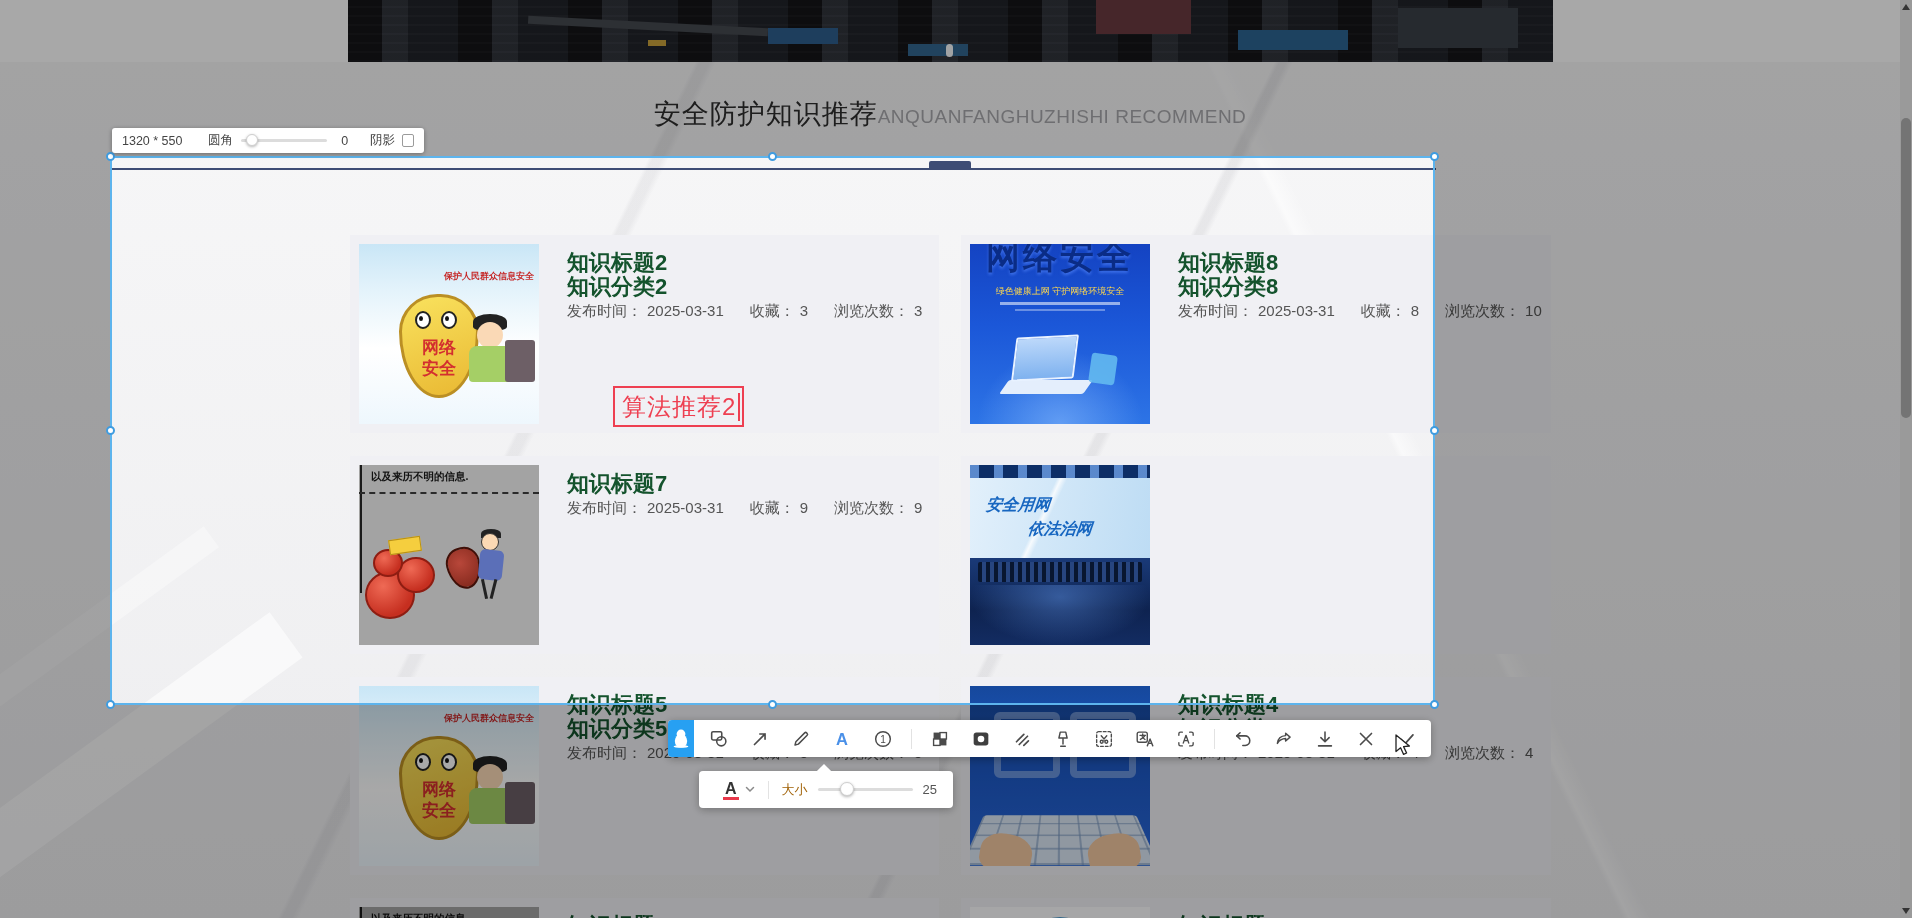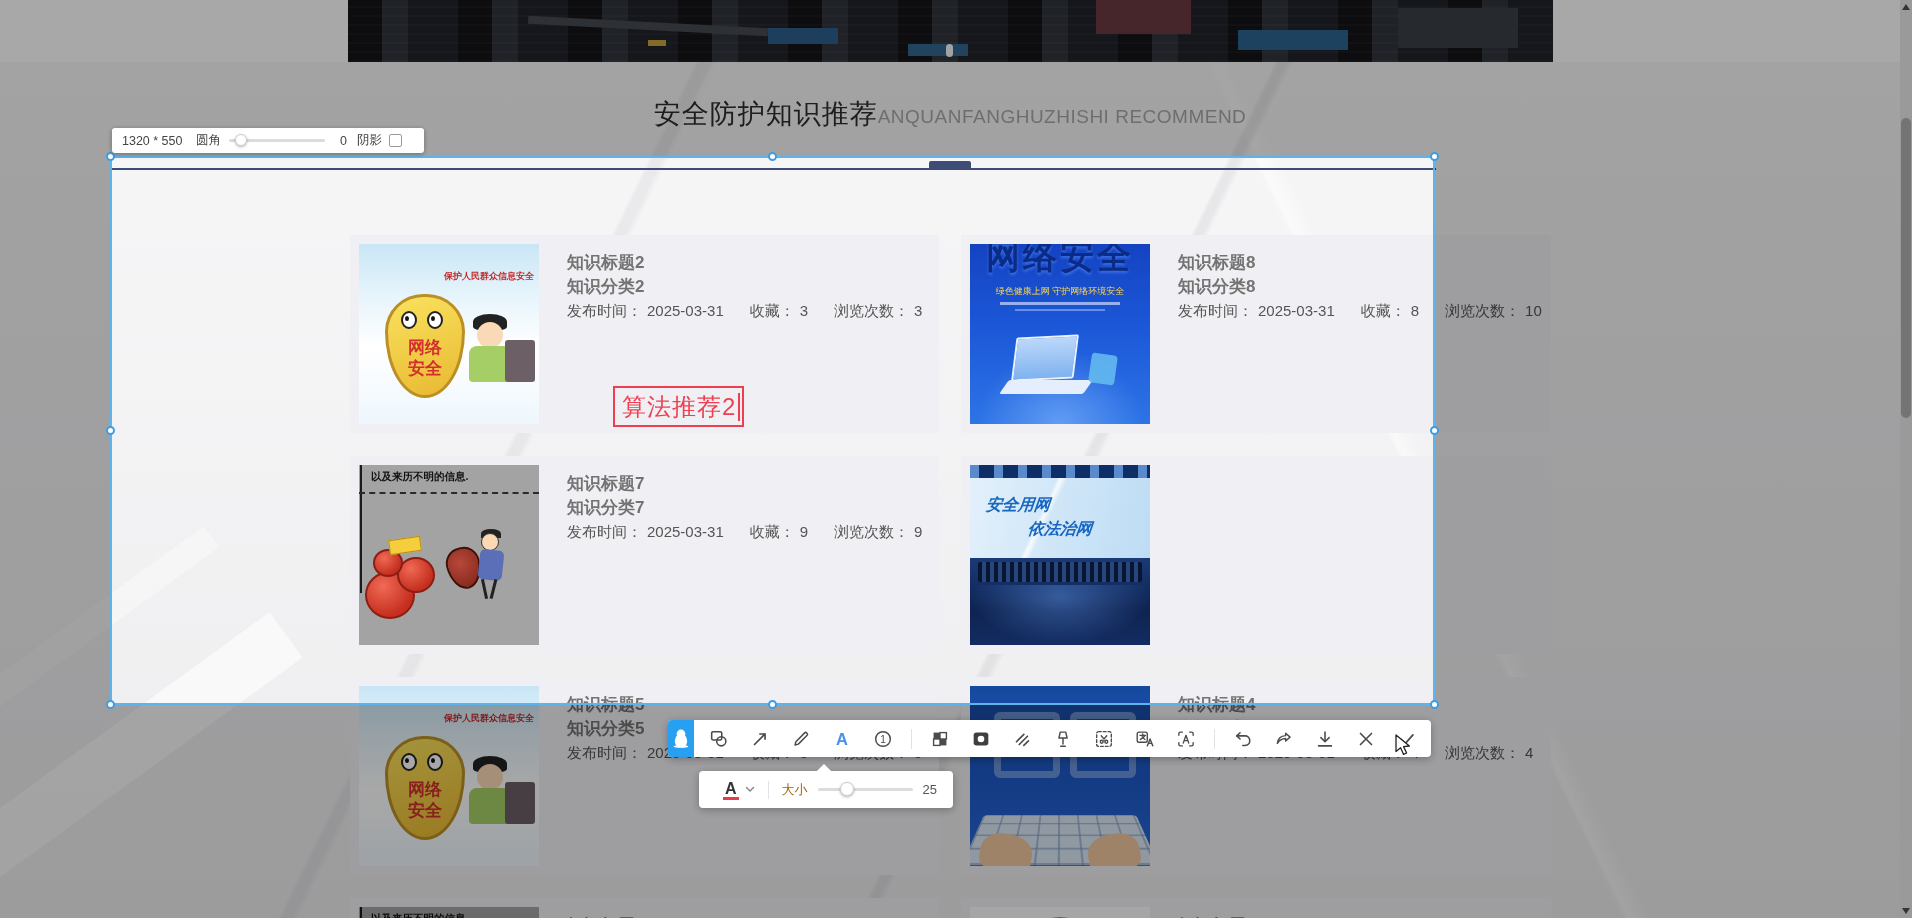--- a/index.html
+++ b/index.html
@@ -34,29 +34,29 @@
   .sec-en{font-size:19px;color:#a8a8ac;letter-spacing:.5px;}
 
   .swiper-line{position:absolute;left:110px;top:168px;width:1326px;height:2px;background:#3e4d75;}
   .swiper-thumb{position:absolute;left:929px;top:161px;width:42px;height:9px;background:#3e4d75;border-radius:2px;}
 
   .cards{position:absolute;left:350px;top:235px;width:1201px;display:grid;
          grid-template-columns:589px 590px;column-gap:22px;row-gap:23px;}
   .card{height:198px;background:#f0f0f4;display:flex;padding:9px;box-sizing:border-box;}
   .img-box{position:relative;width:180px;height:180px;overflow:hidden;flex:none;}
   .card-text{margin-left:28px;padding-top:7px;min-width:0;}
-  .card-title,.card-cat{font-size:17px;font-weight:700;color:#737373;line-height:24px;}
+  .card-title,.card-cat{font-size:22px;font-weight:700;color:#14532d;line-height:24px;}
   .card-meta{font-size:15px;color:#555;line-height:22px;margin-top:1px;white-space:nowrap;}
   .m-val{margin-left:5px;}
   .m-gap{display:inline-block;width:26px;}
 
   
   .img-shield{background:linear-gradient(180deg,#c9e6f6 0%,#e4f3fb 26%,#ffffff 58%,#eef7fd 100%);}
   .img-shield .slogan{position:absolute;top:26px;right:5px;font-size:9px;font-weight:700;color:#c62828;}
-  .img-shield .shield{position:absolute;left:26px;top:50px;width:74px;height:98px;
+  .img-shield .shield{position:absolute;left:40px;top:50px;width:74px;height:98px;
       background:linear-gradient(160deg,#f9e25e,#e9b832);border:3px solid #bb8f24;
       border-radius:48% 48% 50% 50%/36% 36% 64% 64%;}
   .img-shield .eye{position:absolute;top:14px;width:12px;height:14px;background:#fff;border:2px solid #222;border-radius:50%;}
   .img-shield .eye::after{content:"";position:absolute;left:2px;top:3px;width:4px;height:5px;background:#111;border-radius:50%;}
   .img-shield .e1{left:13px;} .img-shield .e2{left:39px;}
   .img-shield .shield-text{position:absolute;left:0;right:0;top:40px;text-align:center;font-size:17px;line-height:21px;font-weight:800;color:#d32f2f;}
   .img-shield .hair{position:absolute;right:32px;top:70px;width:34px;height:16px;background:#222;border-radius:50% 50% 20% 20%;}
   .img-shield .head{position:absolute;right:36px;top:78px;width:26px;height:26px;background:#fad9b6;border-radius:50%;}
   .img-shield .torso{position:absolute;right:26px;top:102px;width:44px;height:36px;background:#a5cf66;border-radius:8px 8px 4px 4px;}
   .img-shield .monitor{position:absolute;right:4px;top:96px;width:30px;height:42px;background:#6d5f66;border-radius:3px;}
@@ -132,21 +132,21 @@
 
   .annotation{position:absolute;left:613px;top:386px;width:131px;height:41px;border:2px solid #ee3f51;
       box-sizing:border-box;display:flex;align-items:center;padding-left:7px;z-index:12;}
   .annotation .txt{font-size:24px;color:#ee3f51;letter-spacing:1px;white-space:nowrap;}
   .caret{width:2px;height:28px;background:#ee3f51;margin-left:2px;}
 
   .size-toolbar{position:absolute;left:112px;top:128px;width:312px;height:25px;background:#fff;border-radius:3px;
       box-shadow:0 1px 5px rgba(0,0,0,.35);display:flex;align-items:center;padding:12px 10px;box-sizing:border-box;
       font-size:12.5px;color:#454545;z-index:20;white-space:nowrap;}
   .st-dim{min-width:68px;}
-  .st-label{margin-left:6px;}
+  .st-label{margin-left:18px;}
   .slider{position:relative;height:3px;background:#dcdcdc;border-radius:2px;}
   .slider .knob{position:absolute;top:-5px;width:12px;height:12px;background:#fff;border:1px solid #cfcfcf;border-radius:50%;
       box-shadow:0 1px 3px rgba(0,0,0,.3);box-sizing:border-box;}
   .st-slider{width:96px;margin:0 8px 0 8px;}
   .st-slider .knob{left:6%;}
   .st-val{width:14px;text-align:right;margin-right:4px;}
   .checkbox{width:13px;height:13px;border:1.5px solid #9b9b9b;border-radius:2px;background:#fff;margin-left:7px;box-sizing:border-box;}
 
   .main-toolbar{position:absolute;left:668px;top:720px;width:763px;height:37px;background:#fff;border-radius:4px;
       box-shadow:0 2px 8px rgba(0,0,0,.3);display:flex;align-items:center;z-index:20;}
@@ -254,21 +254,20 @@
           <div class="tag"></div>
           <div class="f-hair"></div>
           <div class="f-head"></div>
           <div class="f-shield"></div>
           <div class="f-body"></div>
           <div class="f-leg l1"></div>
           <div class="f-leg l2"></div>
         </div>
     <div class="card-text">
       <div class="card-title">知识标题7</div>
-      <div class="card-cat">知识分类7</div>
       <div class="card-meta">
         <span class="m-label">发布时间：</span><span class="m-val">2025-03-31</span><span class="m-gap"></span><span class="m-label">收藏：</span><span class="m-val">9</span><span class="m-gap"></span><span class="m-label">浏览次数：</span><span class="m-val">9</span>
       </div>
     </div>
   </div>
 
   <div class="card">
     <div class="img-box img-lawnet">
           <div class="topband"></div>
           <div class="mid"></div>

